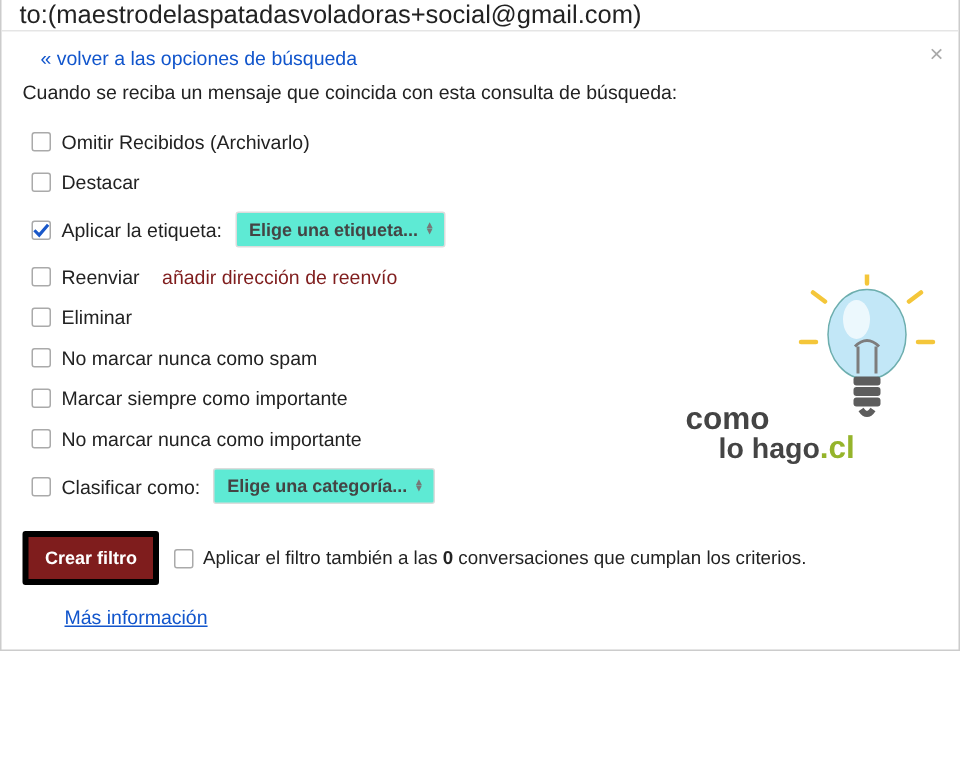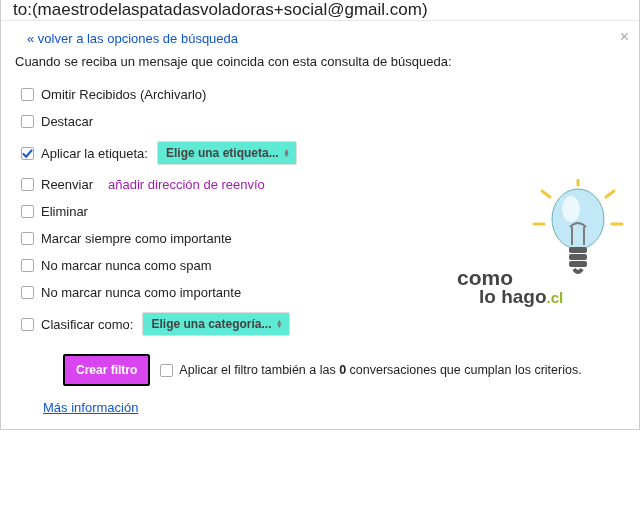--- a/index.html
+++ b/index.html
@@ -75,40 +75,39 @@
       margin-left: 2px;
     }
     .dropdown .caret {
       display: inline-flex;
       flex-direction: column;
       line-height: 4px;
       font-size: 7px;
       color: #777;
     }
     .fwd-link {
-      color: #a21caf;
+      color: #7f1d1d;
       text-decoration: none;
       margin-left: 8px;
     }
     .footer-row {
       display: flex;
       align-items: center;
       gap: 10px;
       padding: 12px 0 4px 0;
     }
     .primary-btn {
-      background: #d946ef;
+      background: #7f1d1d;
       color: #fff;
-      border: 2px solid #000000;
+      border: 4px solid #000000;
       border-radius: 2px;
       padding: 7px 11px;
       font-size: 12px;
       font-weight: bold;
       cursor: pointer;
-      margin-left: 48px;
     }
     .apply-also {
       display: flex;
       align-items: center;
       gap: 6px;
       font-size: 12.5px;
     }
     .more-info {
       color: #1155cc;
       text-decoration: underline;
@@ -130,21 +129,21 @@
       position: absolute;
       bottom: 4px;
       left: 0;
       font-weight: bold;
       font-size: 21px;
       color: #3a3a3a;
       text-shadow: 1px 1px 0 #fff;
       line-height: 0.9;
     }
     .logo-text .line2 { display:block; margin-left: 22px; font-size: 19px; }
-    .logo-text .cl { color:#90b020; font-size:15px; }
+    .logo-text .cl { color:#90b020; font-size:21px; }
     .bulb-svg { position:absolute; right:2px; top:-10px; }
   </style>
 </head>
 <body>
 
 <div class="dialog">
   <div class="search-bar">
     <span>to:(maestrodelaspatadasvoladoras+social@gmail.com)</span>
   </div>
 
@@ -188,26 +187,26 @@
       <a href="#" class="fwd-link">añadir dirección de reenvío</a>
     </div>
 
     <div class="option-row">
       <span class="checkbox"></span>
       <span>Eliminar</span>
     </div>
 
     <div class="option-row">
       <span class="checkbox"></span>
+      <span>No marcar nunca como spam</span>
+    </div>
+
+    <div class="option-row">
+      <span class="checkbox"></span>
       <span>Marcar siempre como importante</span>
-    </div>
-
-    <div class="option-row">
-      <span class="checkbox"></span>
-      <span>No marcar nunca como spam</span>
     </div>
 
     <div class="option-row">
       <span class="checkbox"></span>
       <span>No marcar nunca como importante</span>
     </div>
 
     <div class="option-row">
       <span class="checkbox"></span>
       <span>Clasificar como:</span>

